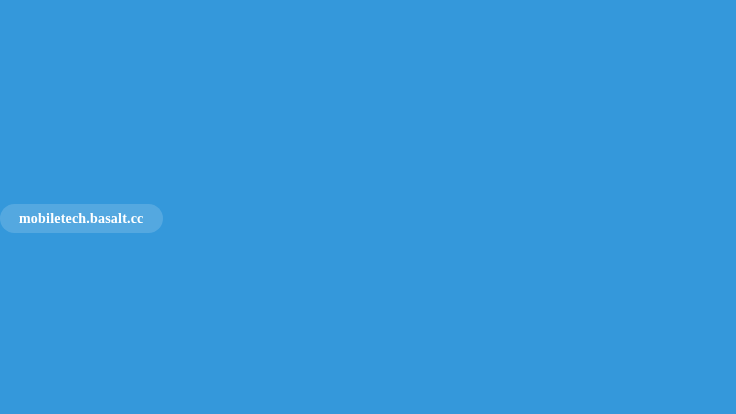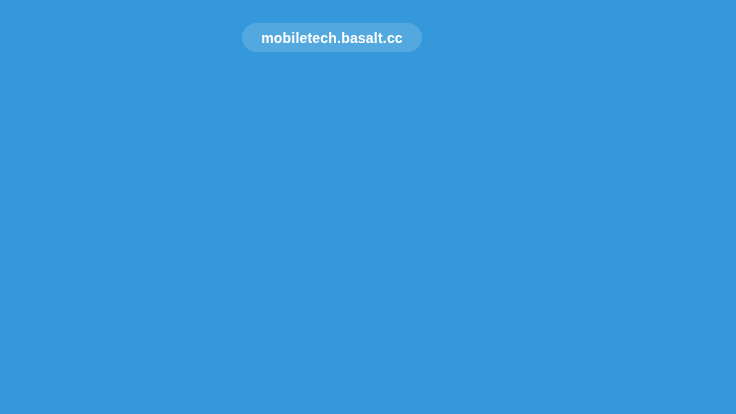--- a/index.html
+++ b/index.html
@@ -15,22 +15,23 @@
     background: #3498db;
   }
 
   .slide {
     position: relative;
     box-sizing: border-box;
     width: 664px;
     height: 414px;
     background: #3498db;
     display: flex;
-    flex-direction: column;
+    flex-direction: row;
     align-items: center;
+    font-family: Liberation Serif, serif;
   }
 
   
   .url-pill {
     margin-top: 23px;
     height: 29px;
     padding: 0 19px;
     border-radius: 999px;
     background: rgba(255, 255, 255, 0.16);
     display: flex;

